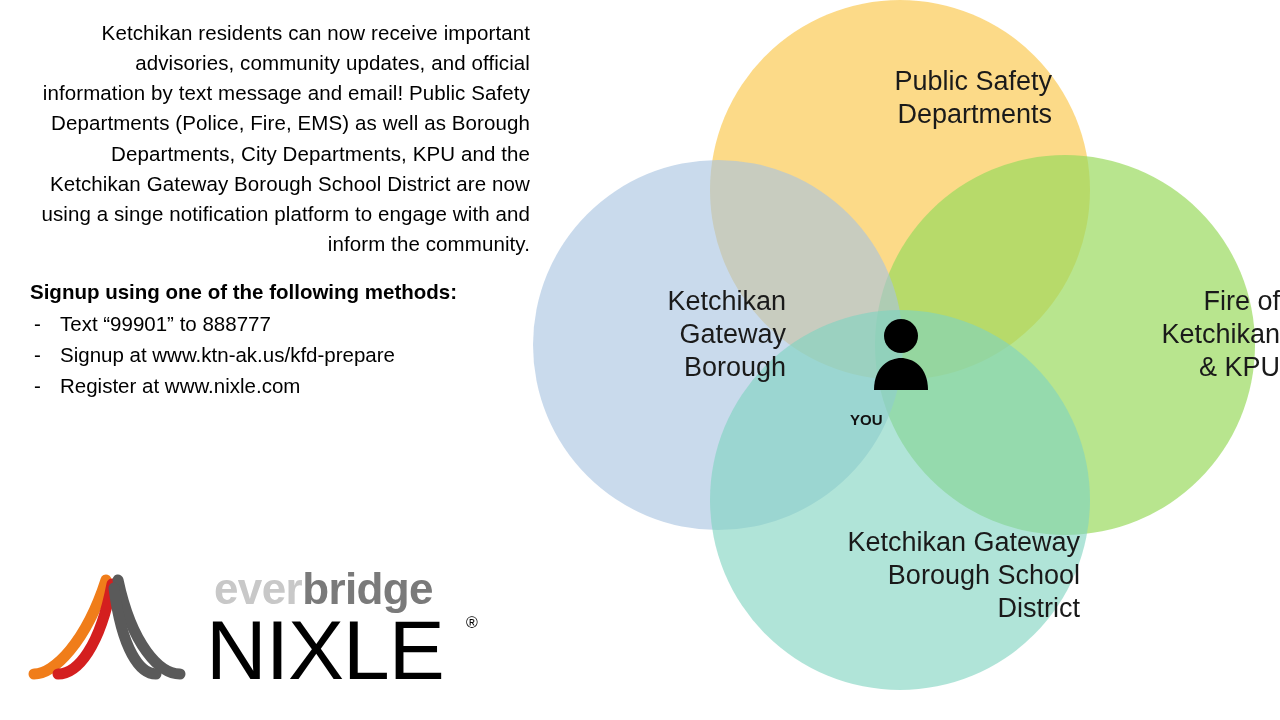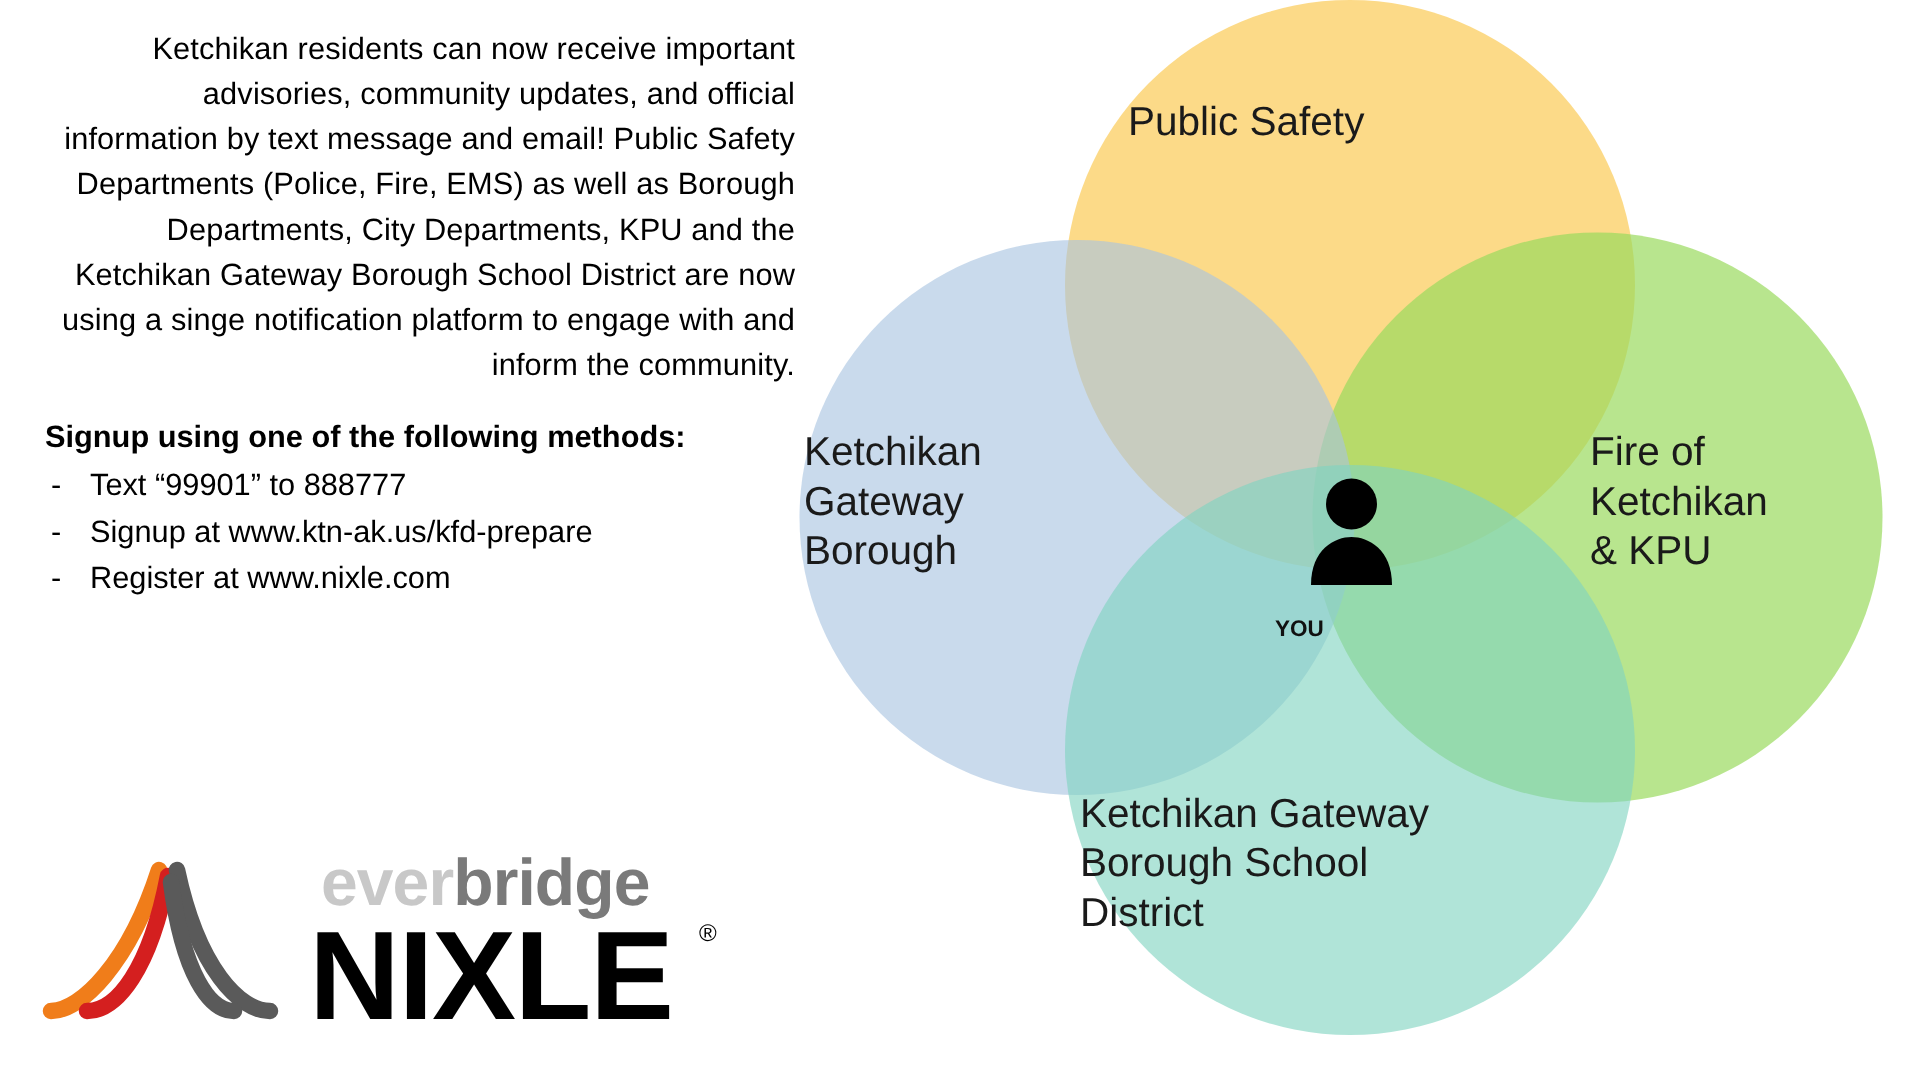--- a/index.html
+++ b/index.html
@@ -82,21 +82,21 @@
     letter-spacing: -0.6px;
     white-space: nowrap;
   }
   #everbridge-word .ever { color: #c8c8c8; margin-top: 44px; }
   #everbridge-word .bridge { color: #7a7a7a; }
   #nixle-word {
     position: absolute;
     left: 178px;
     top: 52px;
     font-size: 84px;
-    font-weight: bold;
+    font-weight: normal;
     letter-spacing: -1px;
     color: #000000;
     line-height: 1;
     white-space: nowrap;
   }
   #nixle-reg {
     position: absolute;
     left: 438px;
     top: 58px;
     font-size: 16px;
@@ -108,21 +108,21 @@
     position: absolute;
     left: 520px;
     top: 0px;
     width: 760px;
     height: 720px;
   }
   #venn svg { display: block; }
 
   .venn-label {
     position: absolute;
-    text-align: left;
+    text-align: right;
     font-size: 27px;
     line-height: 1.22;
     color: #1a1a1a;
     font-weight: normal;
     pointer-events: none;
   }
   #label-public-safety { left: 232px; top: 65px; width: 300px; }
   #label-city         { left: 540px; top: 285px; width: 220px; }
   #label-borough      { left: 16px;  top: 285px; width: 250px; }
   #label-school       { left: 200px; top: 526px; width: 360px; }
@@ -192,20 +192,21 @@
     <g>
       <circle cx="380" cy="190" r="190" fill="#fbd47a" style="fill:#fbd066;" opacity="0.78"></circle>
       <circle cx="545" cy="345" r="190" fill="#9ada5e" opacity="0.70"></circle>
       <circle cx="198" cy="345" r="185" fill="#a8c4e0" opacity="0.62"></circle>
       <circle cx="380" cy="500" r="190" fill="#7fd4c0" opacity="0.62"></circle>
     </g>
   </svg>
 
   <div class="venn-label" id="label-public-safety">
       <div>Public Safety</div>
+      <div>Departments</div>
     </div>
   <div class="venn-label" id="label-city">
       <div>Fire of</div>
       <div>Ketchikan</div>
       <div>&amp; KPU</div>
     </div>
   <div class="venn-label" id="label-borough">
       <div>Ketchikan</div>
       <div>Gateway</div>
       <div>Borough</div>

